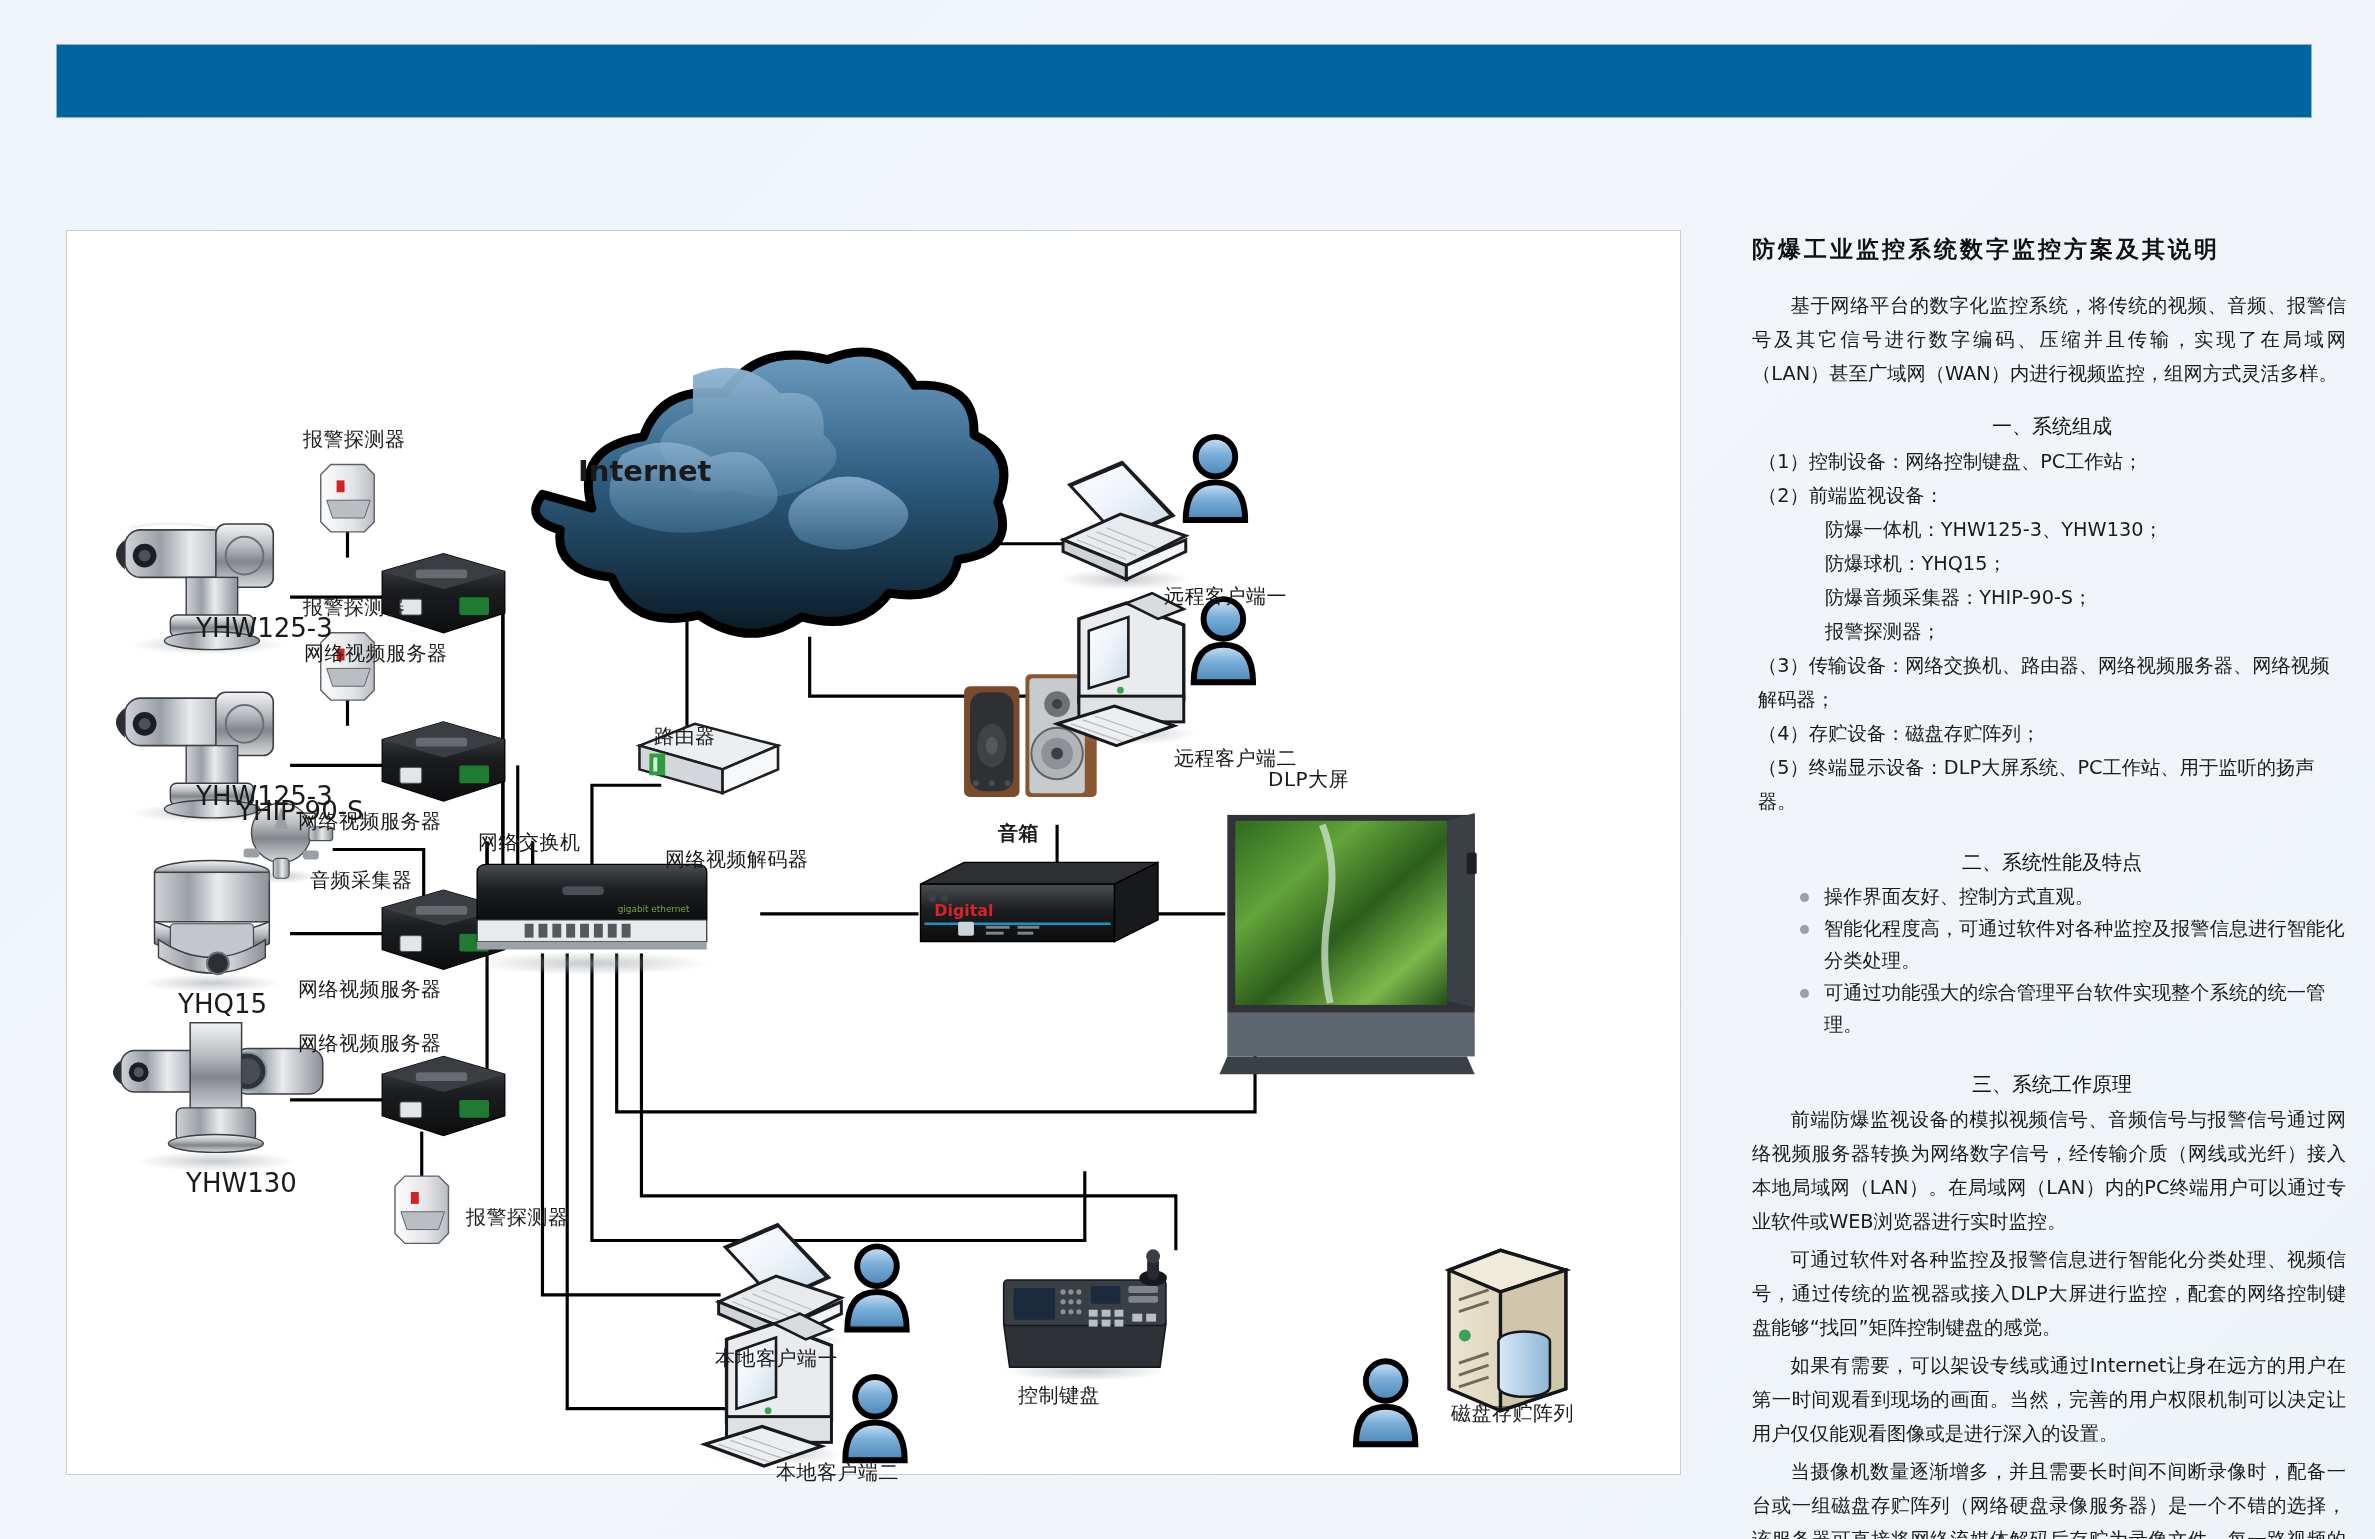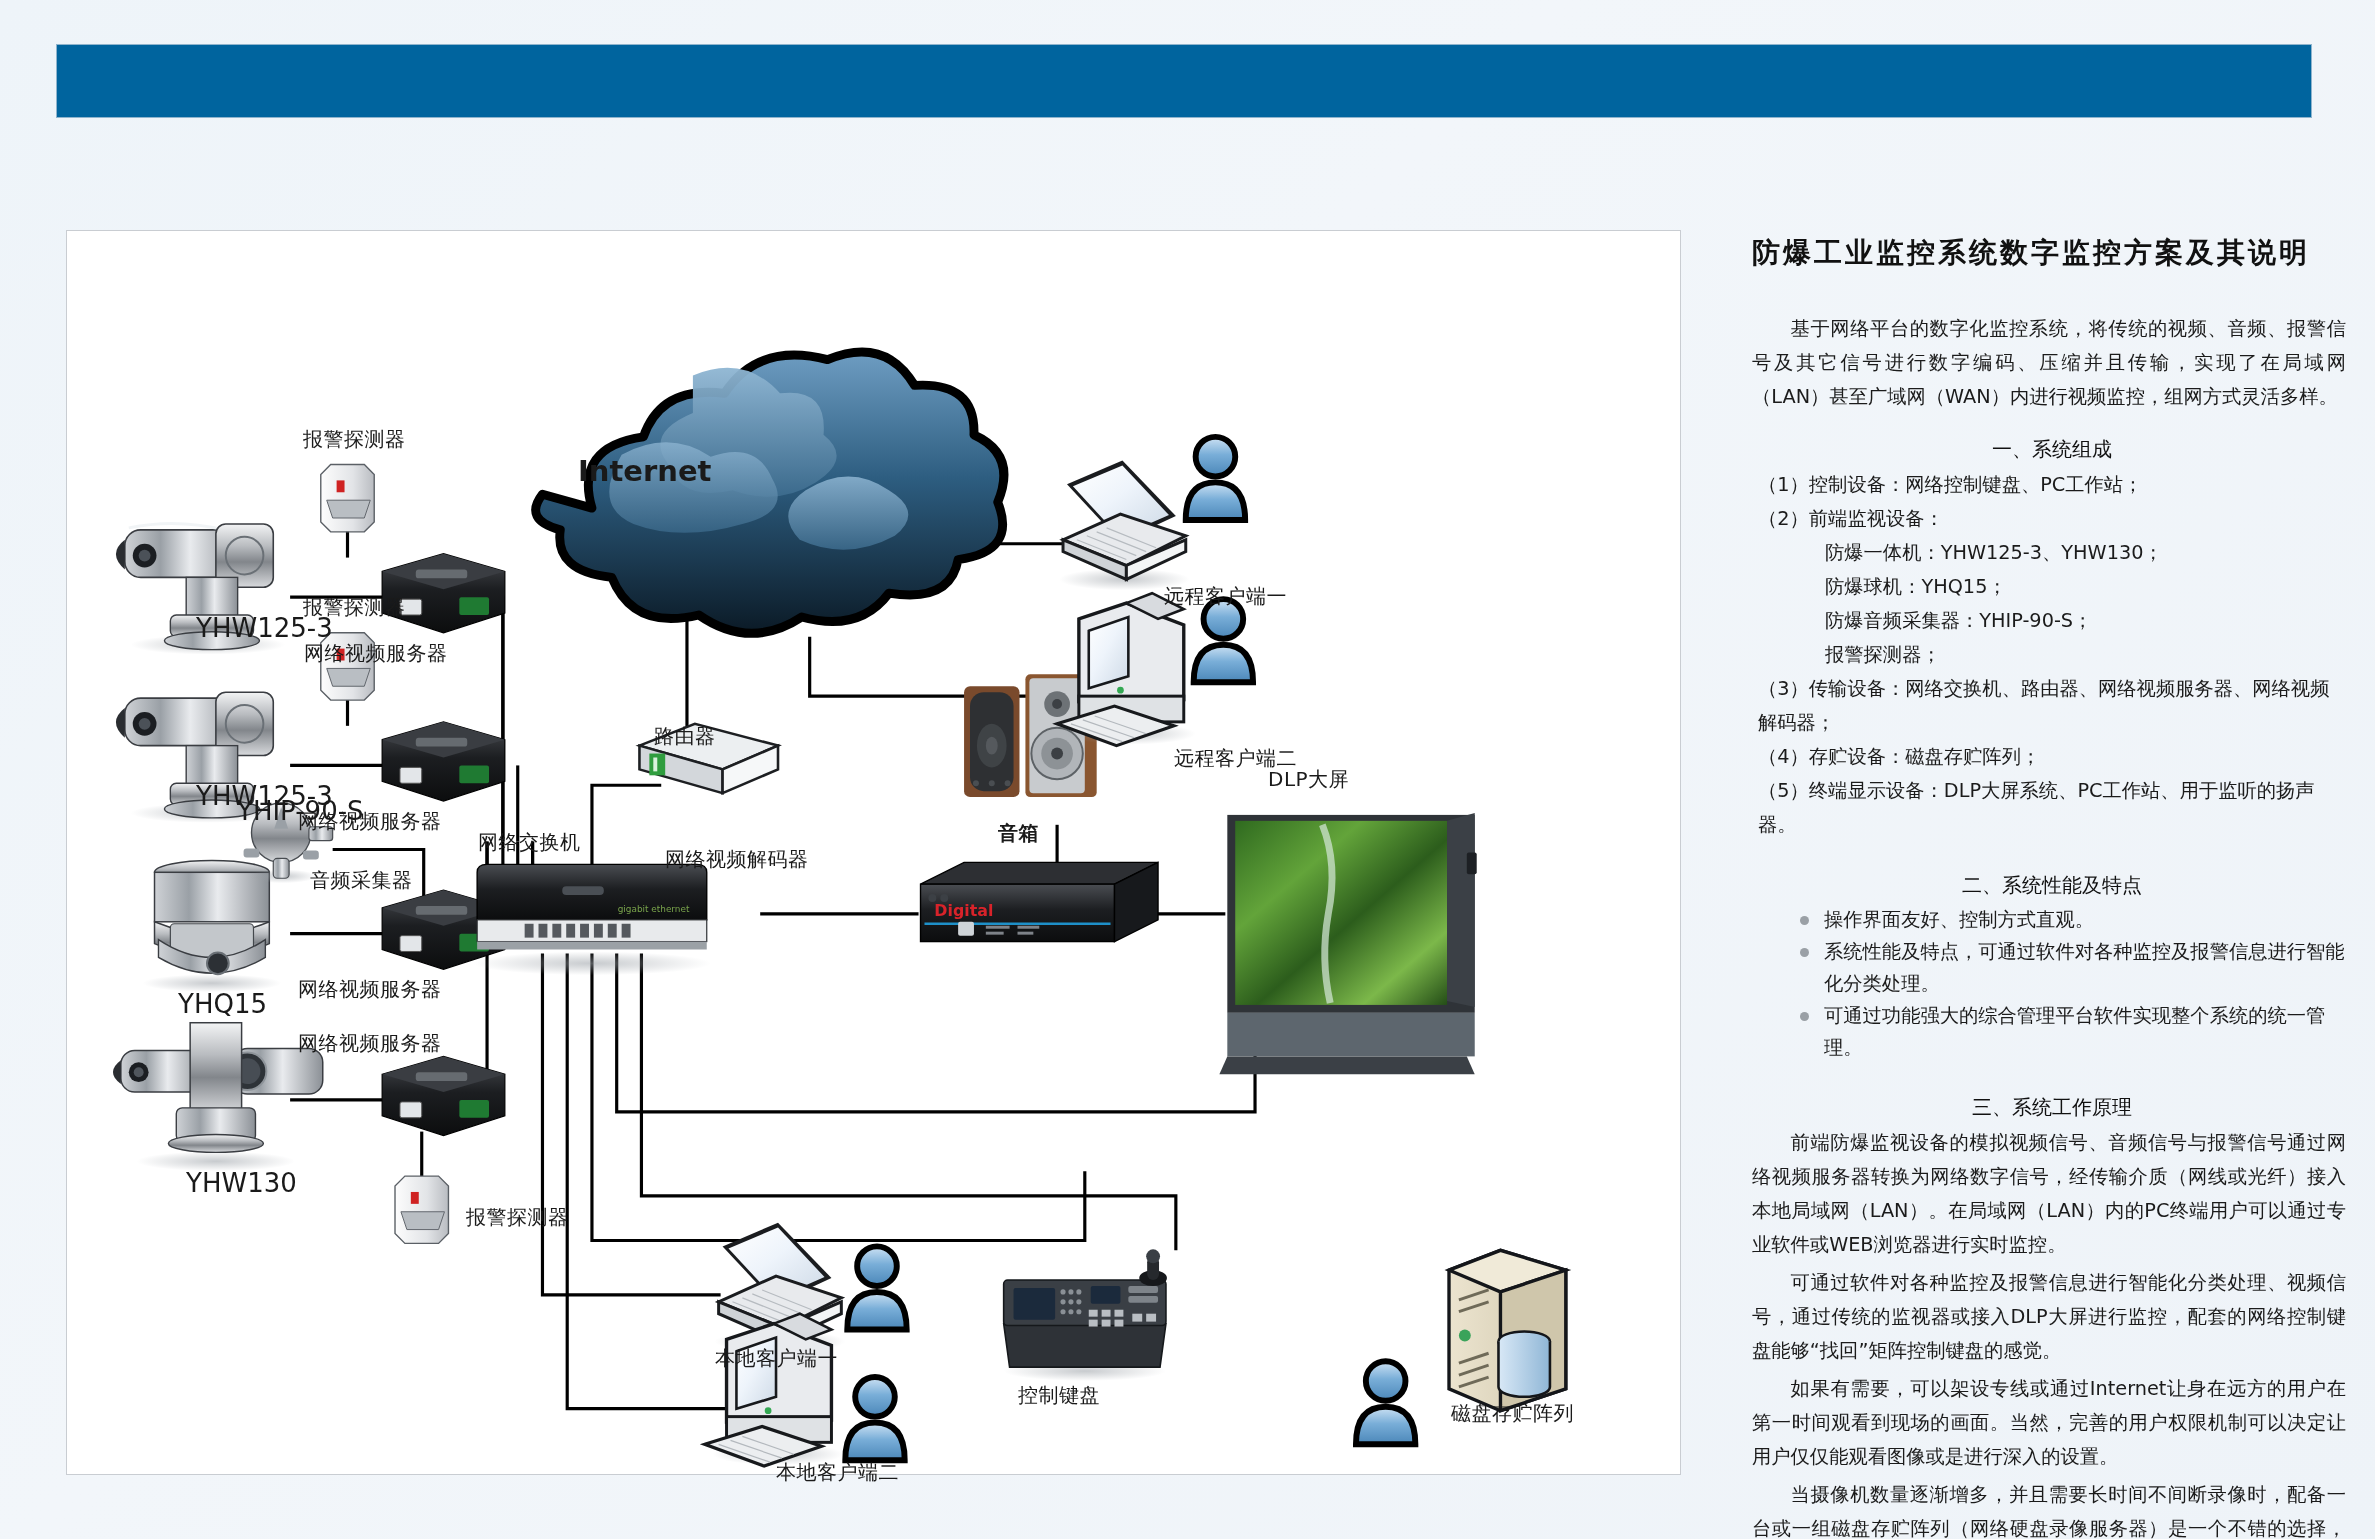--- a/index.html
+++ b/index.html
@@ -19,22 +19,22 @@
            background:#ffffff;border:1px solid #c9cdd2;box-sizing:border-box;}
   .canvas{position:absolute;left:0;top:0;width:1615px;height:1245px;}
   
   .lab{position:absolute;font-family:"DejaVu Sans","Liberation Sans",sans-serif;
        color:#1a1a1a;white-space:nowrap;font-size:25px;line-height:1;}
   .lab.cn{font-size:20px;letter-spacing:0.5px;}
   .lab.en{font-size:26px;}
   .lab.inet{font-size:29px;font-weight:bold;}
   
   .textcol{position:absolute;left:1752px;top:234px;width:594px;}
-  .doc-title{font-size:28px;font-weight:bold;letter-spacing:3px;color:#111;
-             margin:0 0 40px 0;}
+  .doc-title{font-size:23px;font-weight:bold;letter-spacing:3px;color:#111;
+             margin:0 0 24px 0;}
   .para{font-size:19.3px;line-height:34px;color:#1b1b1b;text-align:justify;
         margin:0 0 4px 0;}
   .para.indent{text-indent:2em;}
   .sec-head{font-size:20px;line-height:34px;color:#111;margin:18px 0 2px 6px;text-align:center;}
   .sec-head.tight{margin-top:26px;}
   .item{font-size:19.3px;line-height:34px;color:#1b1b1b;margin-left:6px;}
   .subitem{font-size:19.3px;line-height:34px;color:#1b1b1b;margin-left:73px;}
   .bullet{font-size:19.3px;line-height:32px;color:#1b1b1b;position:relative;
           margin-left:46px;padding-left:26px;}
   .bullet::before{content:"";position:absolute;left:2px;top:12px;width:9px;height:9px;
@@ -534,21 +534,21 @@
     <div class="subitem">防爆一体机：YHW125-3、YHW130；</div>
     <div class="subitem">防爆球机：YHQ15；</div>
     <div class="subitem">防爆音频采集器：YHIP-90-S；</div>
     <div class="subitem">报警探测器；</div>
     <div class="item">（3）传输设备：网络交换机、路由器、网络视频服务器、网络视频解码器；</div>
     <div class="item">（4）存贮设备：磁盘存贮阵列；</div>
     <div class="item">（5）终端显示设备：DLP大屏系统、PC工作站、用于监听的扬声器。</div>
 
     <div class="sec-head tight">二、系统性能及特点</div>
     <div class="bullet">操作界面友好、控制方式直观。</div>
-    <div class="bullet">系统性能及特点，可通过软件对各种监控及报警信息进行智能化分类处理。</div>
+    <div class="bullet">智能化程度高，可通过软件对各种监控及报警信息进行智能化分类处理。</div>
     <div class="bullet">可通过功能强大的综合管理平台软件实现整个系统的统一管理。</div>
 
     <div class="sec-head tight">三、系统工作原理</div>
     <div class="para indent">前端防爆监视设备的模拟视频信号、音频信号与报警信号通过网络视频服务器转换为网络数字信号，经传输介质（网线或光纤）接入本地局域网（LAN）。在局域网（LAN）内的PC终端用户可以通过专业软件或WEB浏览器进行实时监控。</div>
     <div class="para indent">可通过软件对各种监控及报警信息进行智能化分类处理、视频信号，通过传统的监视器或接入DLP大屏进行监控，配套的网络控制键盘能够“找回”矩阵控制键盘的感觉。</div>
     <div class="para indent">如果有需要，可以架设专线或通过Internet让身在远方的用户在第一时间观看到现场的画面。当然，完善的用户权限机制可以决定让用户仅仅能观看图像或是进行深入的设置。</div>
     <div class="para indent">当摄像机数量逐渐增多，并且需要长时间不间断录像时，配备一台或一组磁盘存贮阵列（网络硬盘录像服务器）是一个不错的选择，该服务器可直接将网络流媒体解码后存贮为录像文件，每一路视频的录像存贮格式、文件大小、流畅度可单独设置。</div>
   </div>
 
 </div>

